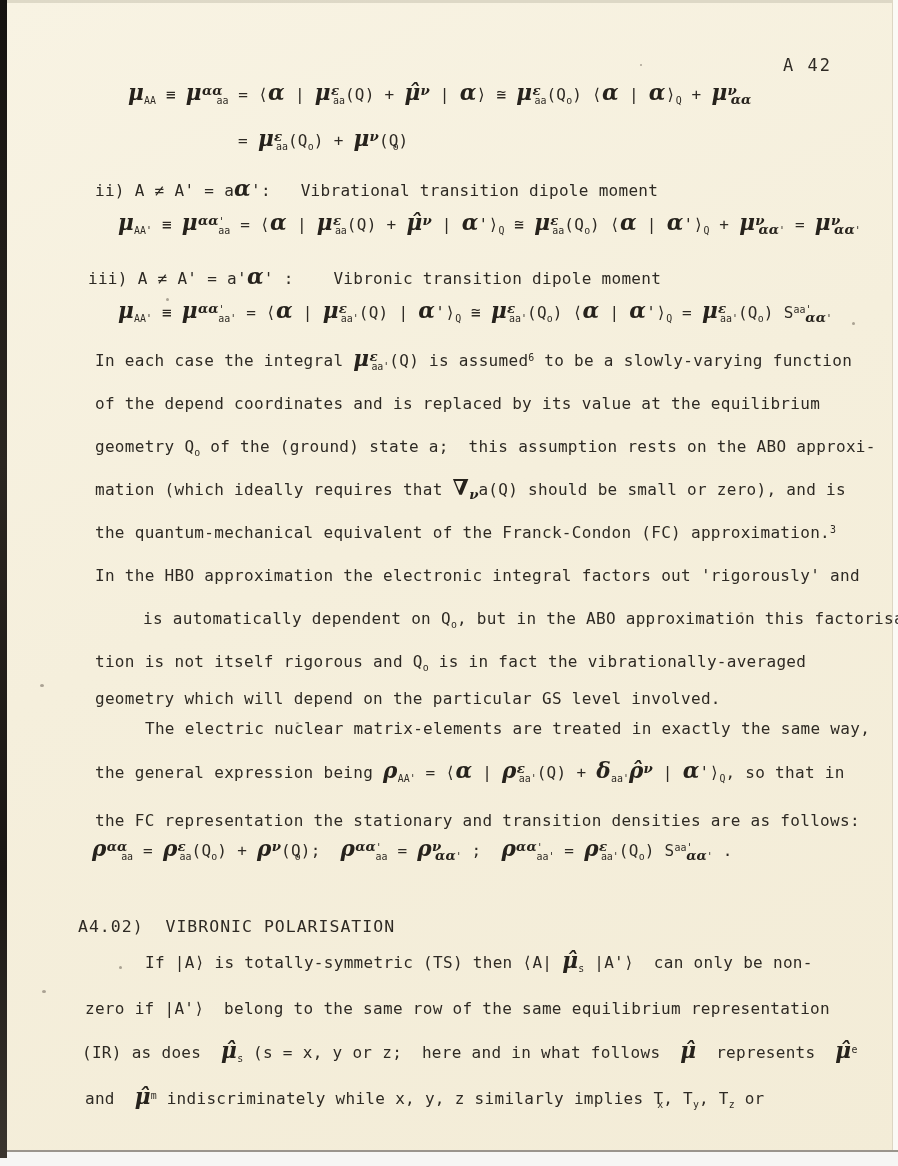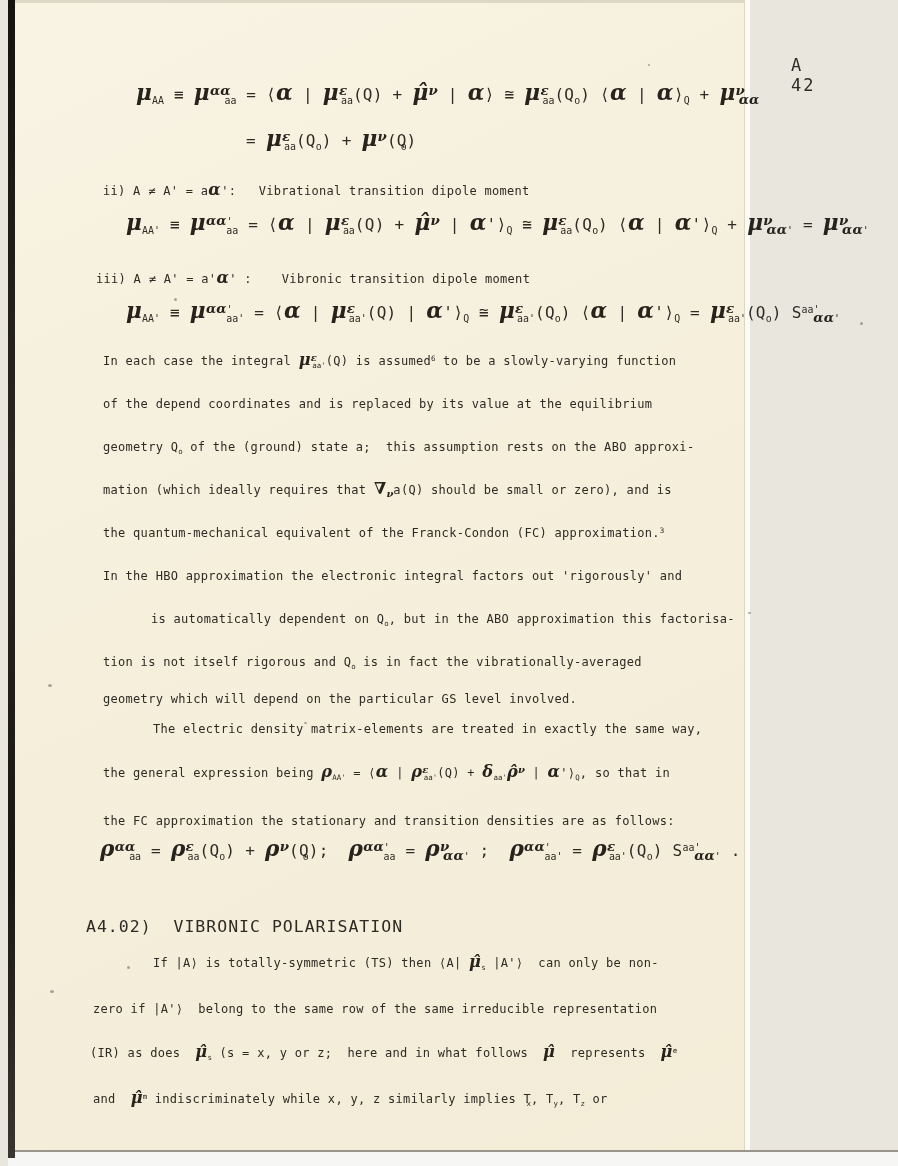--- a/index.html
+++ b/index.html
@@ -5,21 +5,21 @@
   :root{
     --paper:#f5efdc; --ink:#2e2a24; --edge:#1c1815;
   }
   html,body{margin:0;padding:0;}
   body{
     width:898px;height:1166px;overflow:hidden;position:relative;
     background:#e9e6de;
     font-family:"DejaVu Sans Mono","DejaVu Sans",monospace;
   }
   .scan{
-    position:absolute;left:8px;top:0;width:742px;height:1166px;
+    position:absolute;left:0;top:0;width:898px;height:1166px;
     background:linear-gradient(155deg,#f8f3e3 0%,#f5efdc 45%,#f3ecd7 100%);
   }
   .edge-left{
     position:absolute;left:0;top:0;width:7px;height:1158px;
     background:linear-gradient(180deg,#15120f 0%,#2b2620 40%,#1a1613 75%,#3a352e 100%);
   }
   .edge-top{
     position:absolute;left:7px;top:0;right:0;height:3px;
     background:#c9c2b0;opacity:.55;
   }
@@ -32,21 +32,21 @@
     background:#f6f6f4;border-top:2px solid #9a958c;
   }
   .page-number{
     position:absolute;left:783px;top:55px;
     font-size:17px;color:var(--ink);letter-spacing:2px;
   }
   .line{
     position:absolute;white-space:pre;color:var(--ink);
     letter-spacing:0.3px;
   }
-  .line.body{font-size:12px;line-height:22px;}
+  .line.body{font-size:16px;line-height:22px;}
   .line.head{font-size:16.5px;line-height:22px;letter-spacing:1px;}
   .line.eq{font-size:16px;line-height:26px;font-weight:500;}
   .g{
     font-family:"DejaVu Serif",serif;font-style:italic;font-weight:bold;
     font-size:1.35em;line-height:0;color:#26221c;
   }
   sup,sub{
     font-size:0.62em;line-height:0;position:relative;
     vertical-align:baseline;letter-spacing:0;
   }
@@ -75,27 +75,27 @@
       <div class="line eq" style="left: 118px; top: 300px;"><span class="g">μ</span><sub>AA'</sub> ≡ <span class="g">μ</span><sup><span class="g">α</span><span class="g">α</span>'</sup><sub>aa'</sub> = ⟨<span class="g">α</span> | <span class="g">μ</span><sup><span class="g">ε</span></sup><sub>aa'</sub>(Q) | <span class="g">α</span>'⟩<sub>Q</sub> ≅ <span class="g">μ</span><sup><span class="g">ε</span></sup><sub>aa'</sub>(Q<sub>o</sub>) ⟨<span class="g">α</span> | <span class="g">α</span>'⟩<sub>Q</sub> = <span class="g">μ</span><sup><span class="g">ε</span></sup><sub>aa'</sub>(Q<sub>o</sub>) S<sup>aa'</sup><sub><span class="g">α</span><span class="g">α</span>'</sub></div>
       <div class="line body" style="left: 95px; top: 350px;">In each case the integral <span class="g">μ</span><sup><span class="g">ε</span></sup><sub>aa'</sub>(Q) is assumed<sup>6</sup> to be a slowly-varying function</div>
       <div class="line body" style="left: 95px; top: 393px;">of the depend coordinates and is replaced by its value at the equilibrium</div>
       <div class="line body" style="left: 95px; top: 436px;">geometry Q<sub>o</sub> of the (ground) state a;  this assumption rests on the ABO approxi-</div>
       <div class="line body" style="left: 95px; top: 479px;">mation (which ideally requires that <span class="g">∇</span><sub><span class="g">ν</span></sub>a(Q) should be small or zero), and is</div>
       <div class="line body" style="left: 95px; top: 522px;">the quantum-mechanical equivalent of the Franck-Condon (FC) approximation.<sup>3</sup></div>
       <div class="line body" style="left: 95px; top: 565px;">In the HBO approximation the electronic integral factors out 'rigorously' and</div>
       <div class="line body" style="left: 95px; top: 608px; margin-left: 48px;">is automatically dependent on Q<sub>o</sub>, but in the ABO approximation this factorisa-</div>
       <div class="line body" style="left: 95px; top: 651px;">tion is not itself rigorous and Q<sub>o</sub> is in fact the vibrationally-averaged</div>
       <div class="line body" style="left: 95px; top: 688px;">geometry which will depend on the particular GS level involved.</div>
-      <div class="line body" style="left: 145px; top: 718px;">The electric density matrix-elements are treated in exactly the same way,</div>
+      <div class="line body" style="left: 145px; top: 718px;">The electric nuclear matrix-elements are treated in exactly the same way,</div>
       <div class="line body" style="left: 95px; top: 762px;">the general expression being <span class="g">ρ</span><sub>AA'</sub> = ⟨<span class="g">α</span> | <span class="g">ρ</span><sup><span class="g">ε</span></sup><sub>aa'</sub>(Q) + <span class="g">δ</span><sub>aa'</sub><span class="g">ρ̂</span><sup><span class="g">ν</span></sup> | <span class="g">α</span>'⟩<sub>Q</sub>, so that in</div>
-      <div class="line body" style="left: 95px; top: 810px;">the FC approximation the stationary and transition densities are as follows:</div>
+      <div class="line body" style="left: 95px; top: 810px;">the FC representation the stationary and transition densities are as follows:</div>
       <div class="line eq" style="left: 92px; top: 838px;"><span class="g">ρ</span><sup><span class="g">α</span><span class="g">α</span></sup><sub>aa</sub> = <span class="g">ρ</span><sup><span class="g">ε</span></sup><sub>aa</sub>(Q<sub>o</sub>) + <span class="g">ρ</span><sup><span class="g">ν</span></sup>(Q<sub>o</sub>);  <span class="g">ρ</span><sup><span class="g">α</span><span class="g">α</span>'</sup><sub>aa</sub> = <span class="g">ρ</span><sup><span class="g">ν</span></sup><sub><span class="g">α</span><span class="g">α</span>'</sub> ;  <span class="g">ρ</span><sup><span class="g">α</span><span class="g">α</span>'</sup><sub>aa'</sub> = <span class="g">ρ</span><sup><span class="g">ε</span></sup><sub>aa'</sub>(Q<sub>o</sub>) S<sup>aa'</sup><sub><span class="g">α</span><span class="g">α</span>'</sub> .</div>
       <div class="line head" style="left: 78px; top: 916px;">A4.02)  VIBRONIC POLARISATION</div>
       <div class="line body" style="left: 145px; top: 952px;">If |A⟩ is totally-symmetric (TS) then ⟨A| <span class="g">μ̂</span><sub>s</sub> |A'⟩  can only be non-</div>
-      <div class="line body" style="left: 85px; top: 998px;">zero if |A'⟩  belong to the same row of the same irreducible representation</div>
+      <div class="line body" style="left: 85px; top: 998px;">zero if |A'⟩  belong to the same row of the same equilibrium representation</div>
       <div class="line body" style="left: 82px; top: 1042px;">(IR) as does  <span class="g">μ̂</span><sub>s</sub> (s = x, y or z;  here and in what follows  <span class="g">μ̂</span>  represents  <span class="g">μ̂</span><sup>e</sup></div>
       <div class="line body" style="left: 85px; top: 1088px;">and  <span class="g">μ̂</span><sup>m</sup> indiscriminately while x, y, z similarly implies T<sub>x</sub>, T<sub>y</sub>, T<sub>z</sub> or</div>
     </div>
 
   <div class="speck" style="left:166px;top:298px;width:3px;height:3px"></div>
   <div class="speck" style="left:40px;top:684px;width:4px;height:3px"></div>
   <div class="speck" style="left:296px;top:722px;width:3px;height:2px"></div>
   <div class="speck" style="left:852px;top:322px;width:3px;height:3px"></div>
   <div class="speck" style="left:119px;top:966px;width:3px;height:3px"></div>
   <div class="speck" style="left:42px;top:990px;width:4px;height:3px"></div>

